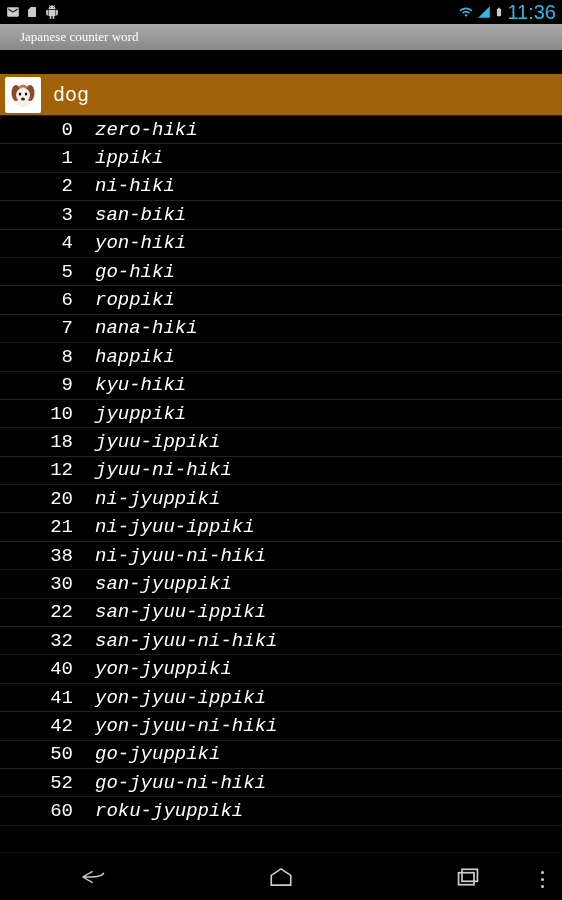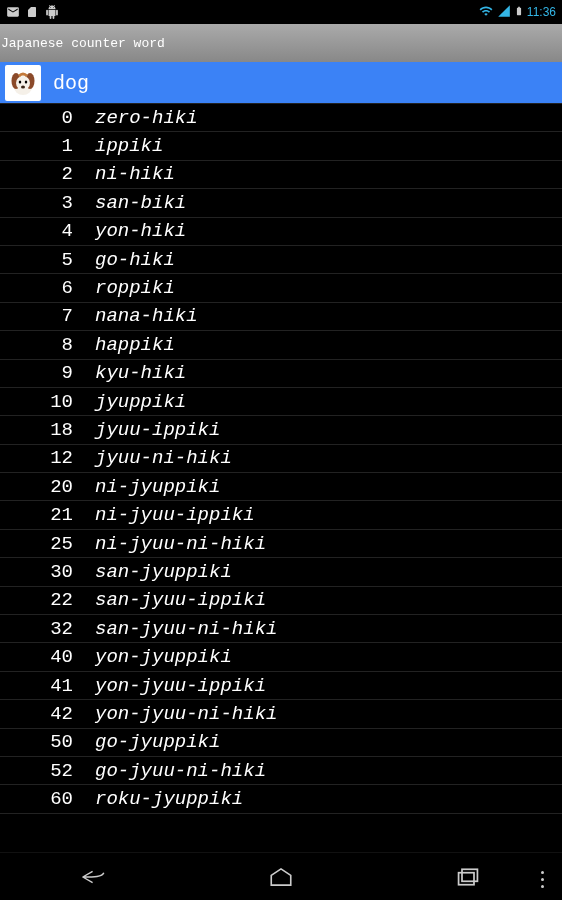--- a/index.html
+++ b/index.html
@@ -13,21 +13,21 @@
       position: relative;
     }
     .status-bar {
       height: 24px;
       background: #000;
       display: flex;
       justify-content: space-between;
       align-items: center;
       padding: 0 6px;
       font-family: sans-serif;
-      font-size: 12px;
+      font-size: 20px;
     }
     .status-left {
       display: flex;
       gap: 6px;
       align-items: center;
     }
     .status-right {
       display: flex;
       gap: 3px;
       align-items: center;
@@ -39,32 +39,33 @@
       display: inline-flex;
       align-items: center;
     }
     .wifi-icon, .signal-icon {
       color: #33b5e5;
     }
     .battery-icon {
       color: #ccc;
     }
     .title-bar {
-      height: 38px;
+      height: 26px;
       background: #999;
       background: linear-gradient(to bottom, #aaa, #888);
       display: flex;
       align-items: center;
-      padding-left: 1px;
-      font-family: Liberation Mono, monospace;
+      padding-left: 20px;
+      font-family: Liberation Serif, serif;
       font-size: 13px;
       color: #fff;
     }
     .content {
-      background: #3b82f6;
+      background: #a16207;
+      margin-top: 24px;
     }
     .header-row {
       display: flex;
       align-items: center;
       padding: 3px 5px 2px 5px;
       border-bottom: 1px solid #222;
       height: 42px;
     }
     .dog-icon {
       width: 36px;
@@ -253,21 +254,21 @@
       </div>
       <div class="list-row">
         <span class="list-num">20</span>
         <span class="list-word">ni-jyuppiki</span>
       </div>
       <div class="list-row">
         <span class="list-num">21</span>
         <span class="list-word">ni-jyuu-ippiki</span>
       </div>
       <div class="list-row">
-        <span class="list-num">25</span>
+        <span class="list-num">38</span>
         <span class="list-word">ni-jyuu-ni-hiki</span>
       </div>
       <div class="list-row">
         <span class="list-num">30</span>
         <span class="list-word">san-jyuppiki</span>
       </div>
       <div class="list-row">
         <span class="list-num">22</span>
         <span class="list-word">san-jyuu-ippiki</span>
       </div>

